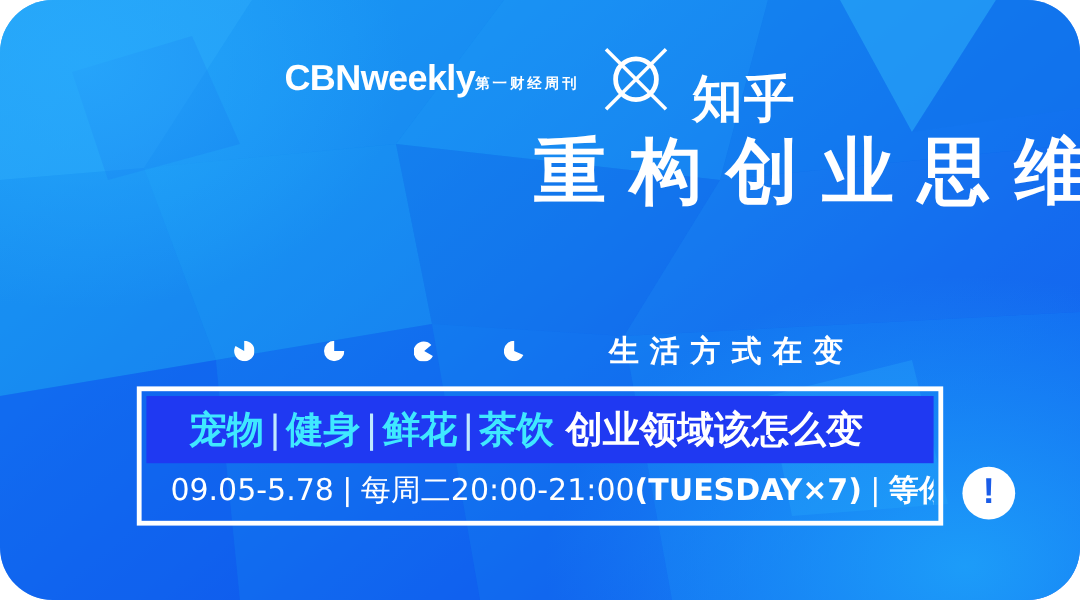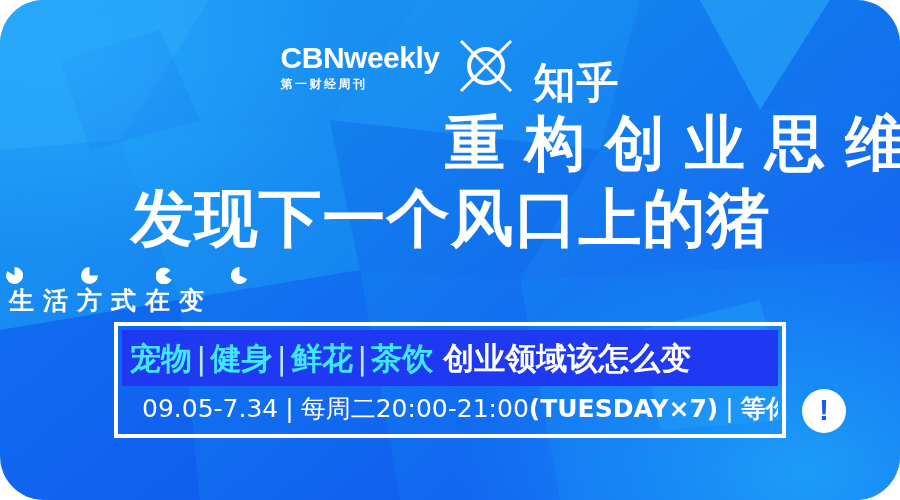--- a/index.html
+++ b/index.html
@@ -65,22 +65,22 @@
     top: 28px;
     left: 0;
     width: 900px;
     display: flex;
     align-items: center;
     justify-content: center;
     gap: 18px;
   }
   .cbn-block {
     display: flex;
-    flex-direction: column;
-    align-items: flex-start;
+    flex-direction: row;
+    align-items: center;
     line-height: 1;
   }
   .cbn-en {
     color: #ffffff;
     font-size: 30px;
     font-weight: bold;
     letter-spacing: -0.5px;
     font-family: "Liberation Sans", "DejaVu Sans", sans-serif;
   }
   .cbn-cn {
@@ -137,24 +137,23 @@
   }
 
   
   .sub-row {
     position: absolute;
     top: 272px;
     left: 0;
     width: 900px;
     height: 40px;
     display: flex;
-    align-items: flex-start;
+    align-items: center;
     justify-content: center;
     gap: 0;
-    flex-direction: column;
   }
   .dots {
     display: flex;
     align-items: center;
     gap: 58px;
     margin-right: 62px;
     padding-left: 6px;
   }
   .dot {
     width: 17px;
@@ -183,21 +182,21 @@
   }
   .cat-band {
     position: absolute;
     left: 4px;
     top: 4px;
     right: 4px;
     height: 56px;
     background: #1f39f2;
     display: flex;
     align-items: center;
-    padding-left: 8px;
+    padding-left: 36px;
     box-sizing: border-box;
     overflow: hidden;
   }
   .cat-line {
     white-space: nowrap;
     font-size: 31px;
     font-weight: bold;
     line-height: 1;
     font-family: "DejaVu Sans", "Liberation Sans", sans-serif;
   }
@@ -295,21 +294,20 @@
       <svg class="zhihu-mark" viewBox="0 0 58 58">
         <line x1="4" y1="4" x2="54" y2="54" stroke="#ffffff" stroke-width="3"></line>
         <line x1="54" y1="4" x2="4" y2="54" stroke="#ffffff" stroke-width="3"></line>
         <circle cx="29" cy="29" r="17" fill="none" stroke="#ffffff" stroke-width="4"></circle>
       </svg>
 
       <div class="zhihu-cn">知乎</div>
     </div>
 
     <div class="headline-1">重构创业思维</div>
-    <div class="headline-2">发现下一个风口上的猪</div>
 
     <div class="sub-row">
       <div class="dots">
         <svg class="dot" viewBox="0 0 20 20">
           <path d="M10,10 L10,0 A10,10 0 1,1 1.5,5.0 Z" fill="#ffffff"></path>
         </svg>
         <svg class="dot" viewBox="0 0 20 20">
           <path d="M10,10 L20,10 A10,10 0 1,1 10,0 Z" fill="#ffffff"></path>
         </svg>
         <svg class="dot" viewBox="0 0 20 20">
@@ -325,21 +323,21 @@
     <div class="info-frame">
 
       <div class="cat-band">
         <div class="cat-line">
           <span class="cat-hl">宠物</span><span class="cat-sep">|</span><span class="cat-hl">健身</span><span class="cat-sep">|</span><span class="cat-hl">鲜花</span><span class="cat-sep">|</span><span class="cat-hl">茶饮</span><span class="cat-tail">创业领域该怎么变</span>
         </div>
       </div>
 
       <div class="date-band">
         <div class="date-line">
-          <span class="thin">09.05-7.34</span><span class="sep">|</span><span class="thin">每周二20:00-21:00</span><span>(TUESDAY×7)</span><span class="sep">|</span><span>等你LIVE</span>
+          <span class="thin">09.05-5.78</span><span class="sep">|</span><span class="thin">每周二20:00-21:00</span><span>(TUESDAY×7)</span><span class="sep">|</span><span>等你LIVE</span>
         </div>
       </div>
 
     </div>
 
     <div class="excl-badge">
       <span>!</span>
     </div>
 
   </div>

